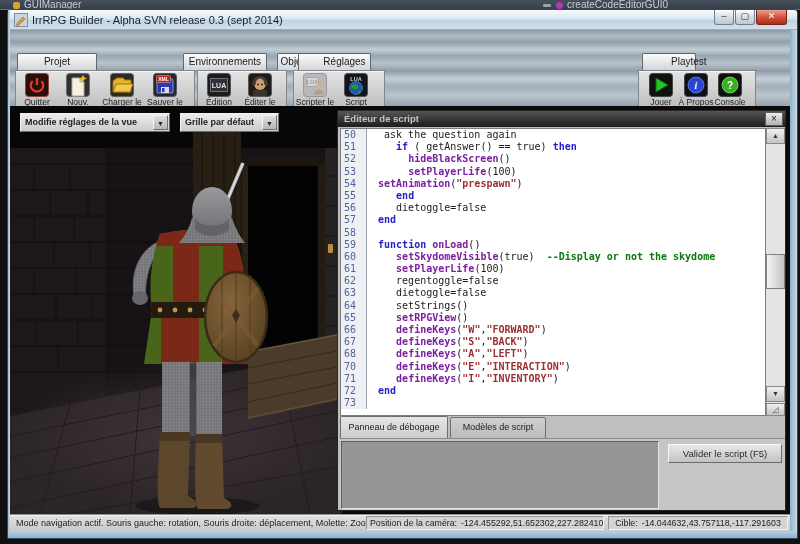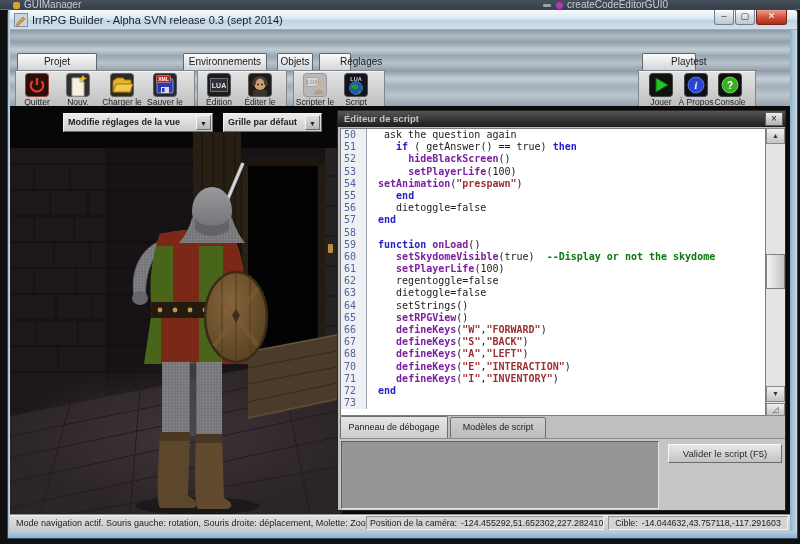--- a/index.html
+++ b/index.html
@@ -27,35 +27,35 @@
   .wbtn.min{left:706px;width:20px;}
   .wbtn.max{left:727px;width:20px;}
   .wbtn.cls{left:748px;width:31px;background:linear-gradient(180deg,#f0a090,#d4553e 50%,#a82e1e);color:#fff;border-color:#7c2416;}
 
   
   .ribbon{position:absolute;left:0;top:20px;width:789px;height:76px;background:linear-gradient(180deg,#8e9aa6 0%,#aebac4 8%,#93a0ab 16%,#c3cdd4 26%,#9aa7b1 34%,#b8c3cb 44%,#8f9ca7 54%,#c6cfd6 64%,#a2aeb8 74%,#bac5cc 86%,#95a2ad 100%);}
   .rtab{position:absolute;top:23px;height:17px;line-height:15px;font-size:10px;text-align:center;color:#1a1a1a;background:linear-gradient(180deg,#fbfbfb,#d2d6da);border:1px solid #60666c;border-bottom:none;border-radius:2px 2px 0 0;}
   .t-projet{left:9px;width:80px;}
   .t-env{left:175px;width:84px;}
   .t-obj{left:269px;width:36px;}
-  .t-reg{left:311px;width:32px;padding-left:20px;}
+  .t-reg{left:290px;width:73px;padding-left:20px;}
   .t-play{left:634px;width:54px;padding-left:28px;}
   .rgroup{position:absolute;top:40px;height:53px;background:linear-gradient(180deg,#e4e4e4,#c4c4c4 60%,#aeaeae);border:1px solid #82878c;box-shadow:inset 0 1px 0 #f4f4f4;}
   .g1{left:7px;width:180px;}
   .g2{left:189px;width:90px;}
   .g3{left:285px;width:92px;}
   .g4{left:630px;width:118px;}
   .glabel{position:absolute;left:3px;right:3px;bottom:1px;height:9px;background:linear-gradient(180deg,#f6f6f6,#e2e2e2);font-size:8px;line-height:9px;text-align:center;color:#4a4a4a;}
   .rbtn{position:absolute;top:2px;width:42px;text-align:center;cursor:default;}
   .rbtn .lbl{font-size:8.5px;line-height:8.6px;color:#1c1c1c;white-space:pre-line;margin-top:1px;}
   .rbtn svg{display:block;margin:0 auto;}
 
   
   .viewport{position:absolute;left:2px;top:96px;width:780px;height:408px;background:#0b090a;overflow:hidden;}
-  .combo{position:absolute;height:19px;background:linear-gradient(180deg,#ececec,#cbcbcb);border:1px solid;border-color:#f2f2f2 #6e6e6e #6e6e6e #f2f2f2;font-size:9px;font-weight:bold;color:#1e1e1e;line-height:17px;padding-left:4px;margin-left:43px;}
+  .combo{position:absolute;height:19px;background:linear-gradient(180deg,#ececec,#cbcbcb);border:1px solid;border-color:#f2f2f2 #6e6e6e #6e6e6e #f2f2f2;font-size:9px;font-weight:bold;color:#1e1e1e;line-height:17px;padding-left:4px;}
   .cb-view{left:10px;top:7px;width:150px;}
   .cb-grid{left:170px;top:7px;width:99px;}
   .ddbtn{position:absolute;right:1px;top:1px;bottom:1px;width:15px;background:linear-gradient(180deg,#dedede,#b6b6b6);border:1px solid;border-color:#f4f4f4 #707070 #707070 #f4f4f4;font-size:7px;line-height:15px;text-align:center;color:#222;}
 
   
   .editor{position:absolute;left:329px;top:100px;width:449px;height:401px;background:#bfbfbf;border:1px solid #262626;}
   .ed-title{position:absolute;left:0;top:0;right:0;height:16px;background:linear-gradient(180deg,#555,#1d1d1d);color:#c4c4c4;font-size:9.5px;font-weight:bold;line-height:16px;padding-left:6px;}
   .ed-close{position:absolute;left:427px;top:1px;width:18px;height:14px;background:linear-gradient(180deg,#ececec,#b2b2b2);border:1px solid #5c5c5c;text-align:center;font-size:10px;line-height:12px;color:#222;}
   .code-wrap{position:absolute;left:2px;top:17px;width:426px;height:288px;background:#ffffff;border:1px solid #7c7c7c;overflow:hidden;font-family:"DejaVu Sans Mono",monospace;font-size:10px;}
   .cl{display:flex;height:12.2px;line-height:12.3px;}

